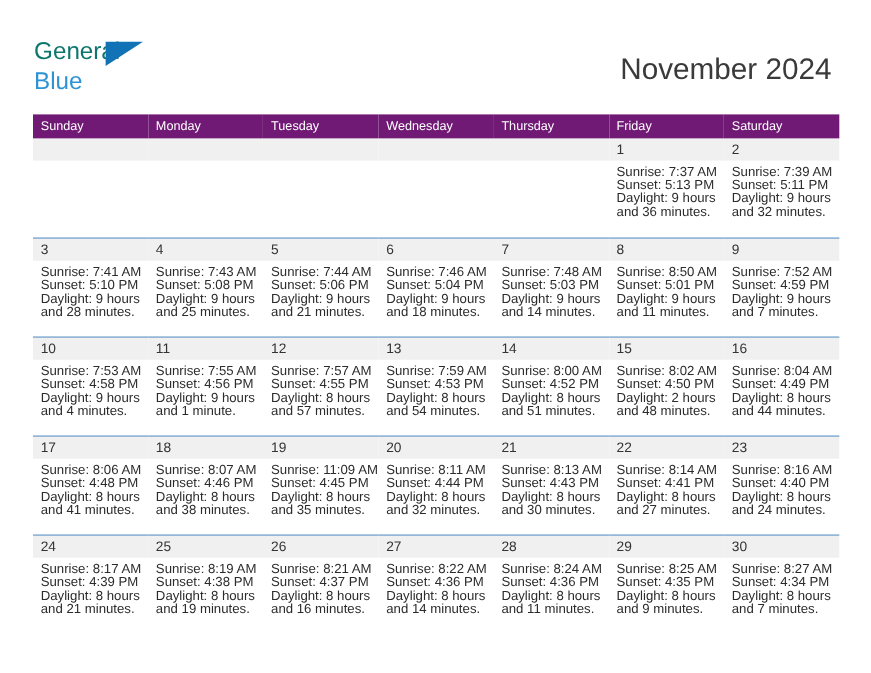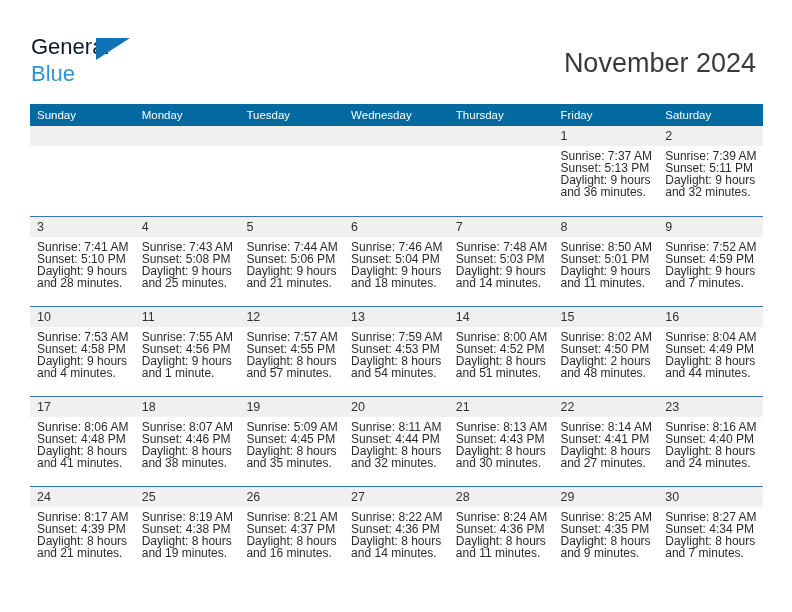--- a/index.html
+++ b/index.html
@@ -36,21 +36,21 @@
     left: 31px;
     top: 36px;
     width: 160px;
     height: 50px;
     line-height: 1;
   }
   .logo-row1 {
     position: relative;
     display: block;
     font-size: 22px;
-    color: #0f172a;
+    color: #0f766e;
     letter-spacing: 0px;
     height: 26px;
   }
   .logo-tri {
     position: absolute;
     left: 65px;
     top: 2px;
     width: 0;
     height: 0;
     border-left: 34px solid #1272b6;
@@ -89,21 +89,21 @@
     position: absolute;
     left: 30px;
     top: 104px;
     width: 733px;
     border-collapse: collapse;
     table-layout: fixed;
   }
   .calendar col { width: 104.71px; }
 
   .calendar thead th {
-    background: #0369a1;
+    background: #701a75;
     color: #ffffff;
     font-size: 11.5px;
     font-weight: normal;
     text-align: left;
     padding: 5px 0 5px 7px;
     height: 19px;
     box-sizing: border-box;
     border: none;
   }
 
@@ -393,21 +393,21 @@
                 <div>Sunrise: 8:07 AM</div>
                 <div>Sunset: 4:46 PM</div>
                 <div class="daylight">Daylight: 8 hours and 38 minutes.</div>
               </div>
             </div>
           </td>
           <td>
             <div class="cell">
               <span class="daynum">19</span>
               <div class="info">
-                <div>Sunrise: 5:09 AM</div>
+                <div>Sunrise: 11:09 AM</div>
                 <div>Sunset: 4:45 PM</div>
                 <div class="daylight">Daylight: 8 hours and 35 minutes.</div>
               </div>
             </div>
           </td>
           <td>
             <div class="cell">
               <span class="daynum">20</span>
               <div class="info">
                 <div>Sunrise: 8:11 AM</div>

